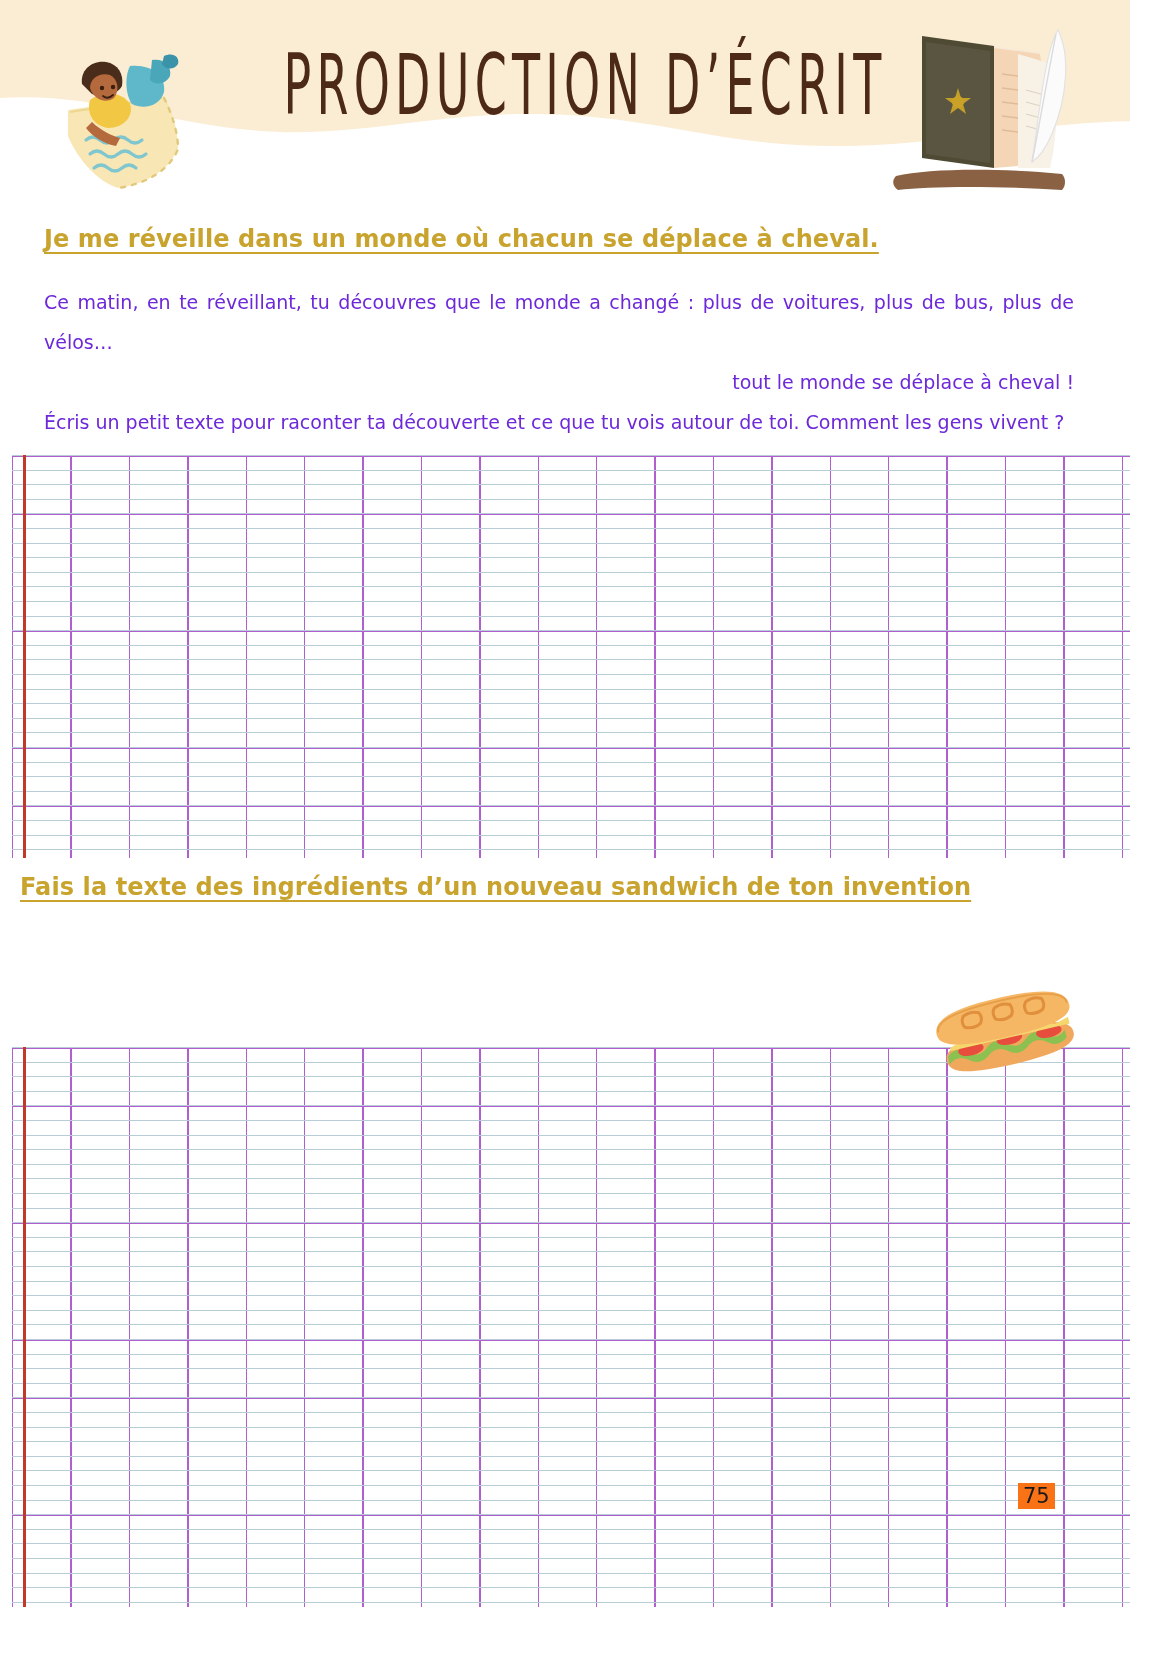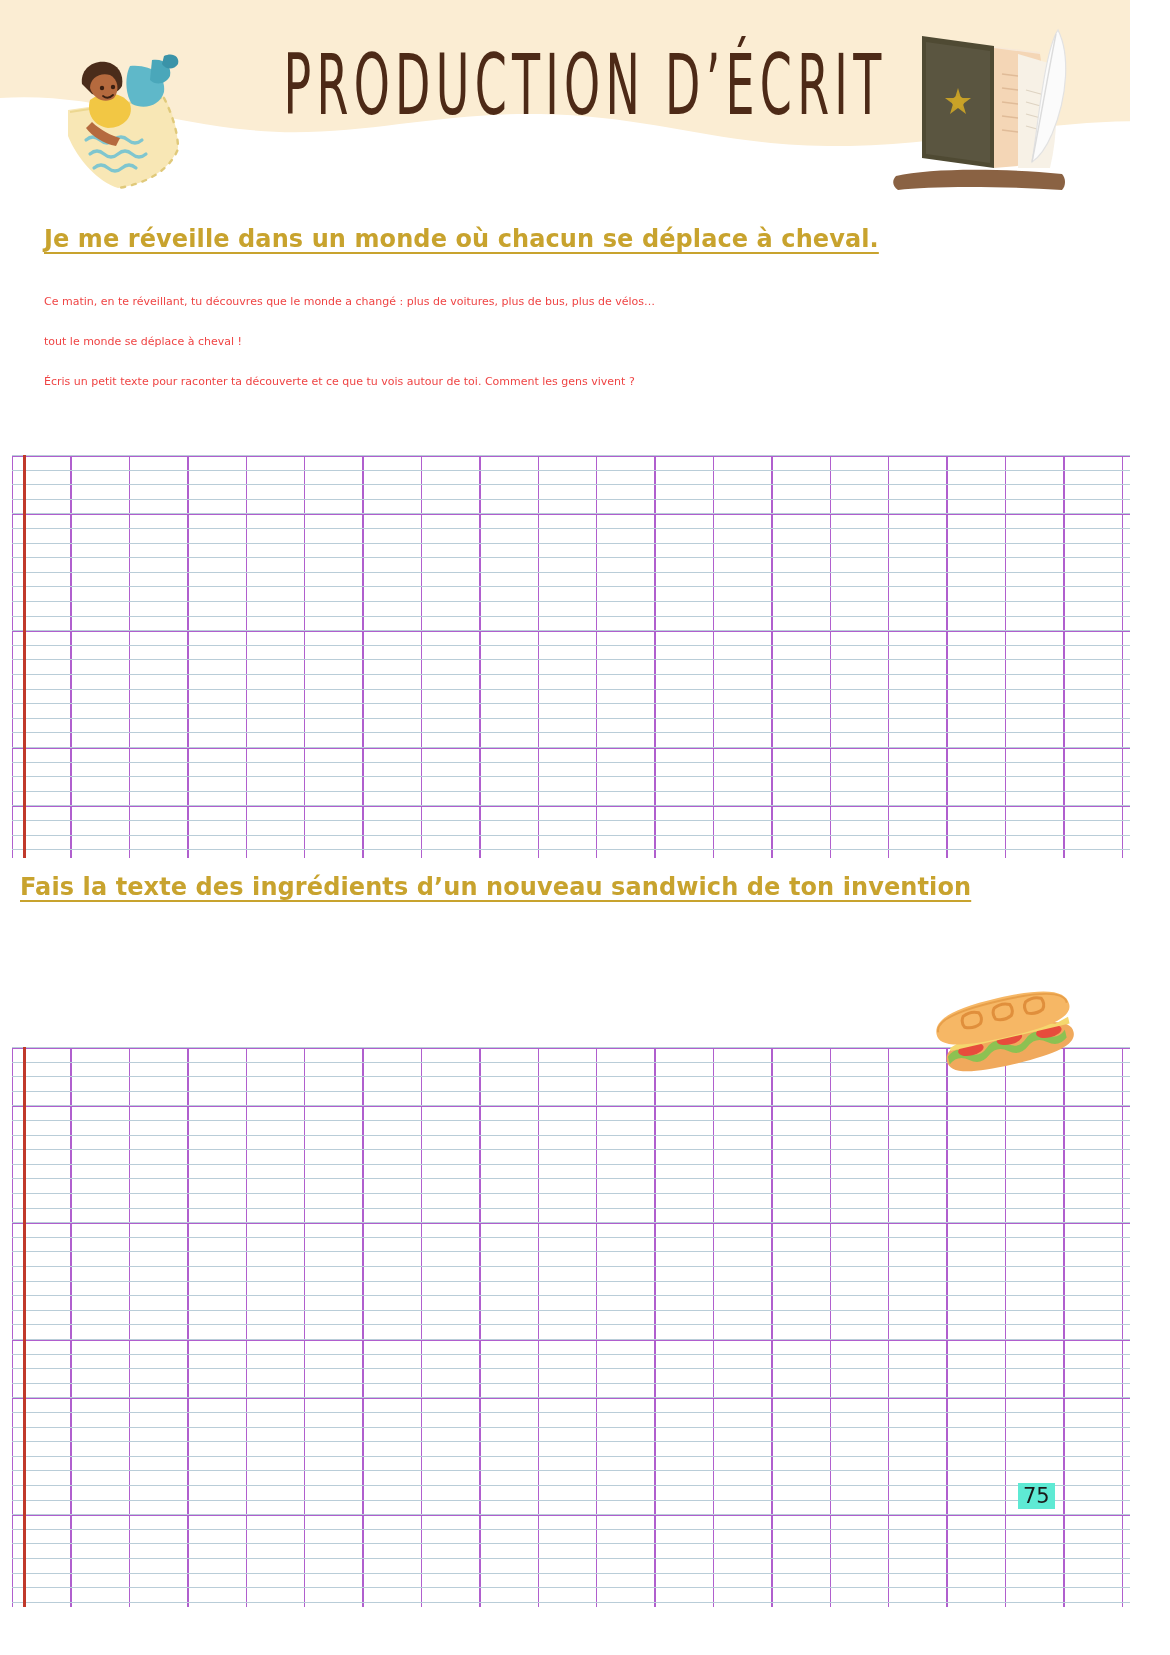--- a/index.html
+++ b/index.html
@@ -81,32 +81,32 @@
     font-weight: 600;
     text-decoration: underline;
     text-underline-offset: 5px;
     text-decoration-thickness: 2px;
     letter-spacing: 0.1px;
     white-space: nowrap;
   }
   .prompt-body {
     position: absolute;
     font-family: "DejaVu Sans", "Liberation Sans", sans-serif;
-    font-size: 11px;
-    color: #ef4444;
+    font-size: 19px;
+    color: #6d28d9;
     line-height: 40px;
   }
   .prompt-body p {
     margin: 0;
   }
   .justify-block p {
     text-align: justify;
   }
   .justify-block p.last {
-    text-align: left;
+    text-align: right;
   }
 
   
   .grid-wrap {
     position: absolute;
     background: #ffffff;
     overflow: hidden;
   }
   .grid-lines {
     position: absolute;
@@ -127,21 +127,21 @@
     top: 0;
     bottom: 0;
     width: 2.6px;
     background: #c0392b;
   }
   .page-number {
     position: absolute;
     font-family: "DejaVu Sans", "Liberation Sans", sans-serif;
     font-size: 21px;
     color: #1a1a1a;
-    background: #5eead4;
+    background: #f97316;
     padding: 1px 5px;
     z-index: 8;
   }
 
   
   .sandwich-illo {
     position: absolute;
     z-index: 9;
   }
 </style>

